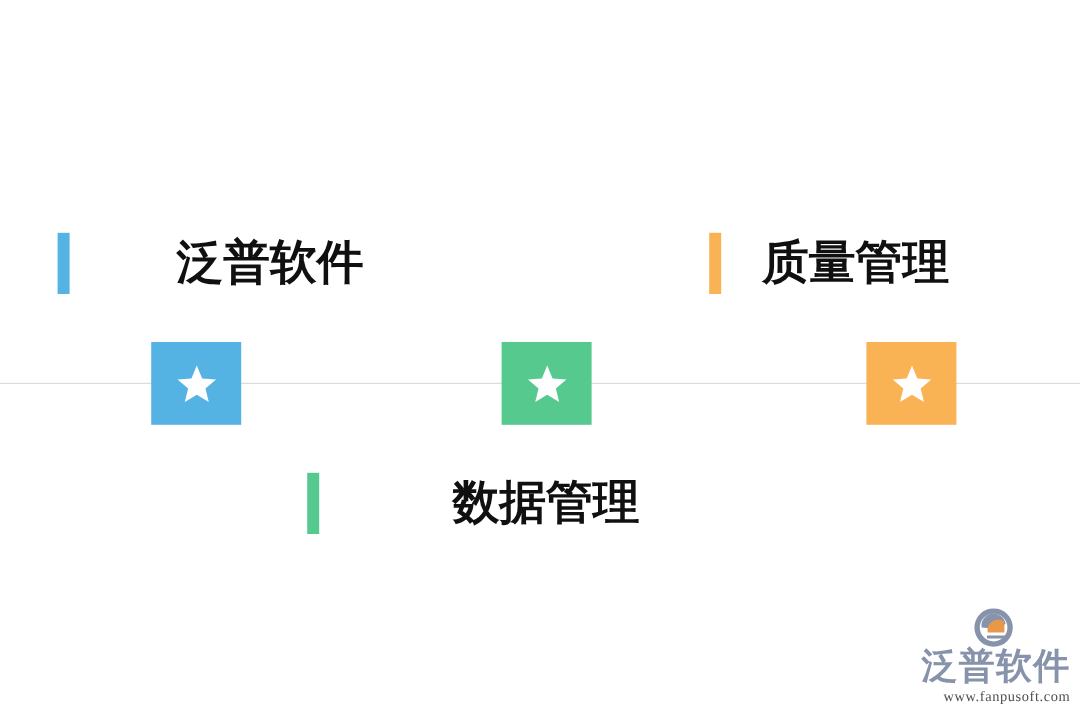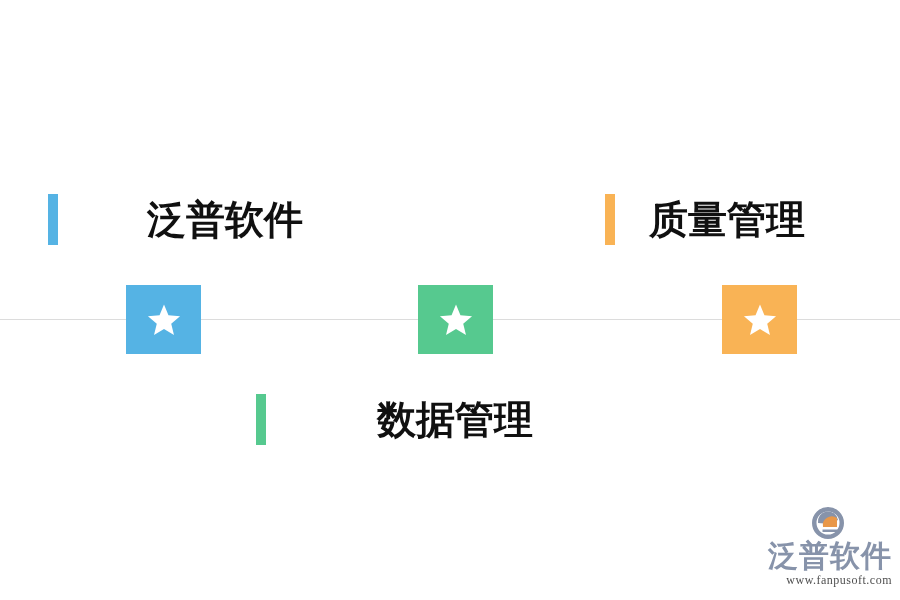--- a/index.html
+++ b/index.html
@@ -66,21 +66,21 @@
     color: #101010;
     line-height: 1;
     white-space: nowrap;
     font-family: "Liberation Sans", "DejaVu Sans", sans-serif;
   }
 
   .label-cost       { left: 48px;  top: 194px; }
   .label-cost .accent-bar   { background: #55b3e4; }
   .label-cost .label-text   { margin-left: 89px; }
 
-  .label-quality    { left: 605px; top: 194px; justify-content: center; }
+  .label-quality    { left: 591px; top: 194px; justify-content: center; }
   .label-quality .accent-bar { background: #f9b355; }
   .label-quality .label-text { margin-left: 34px; }
 
   .label-data       { left: 256px; top: 394px; }
   .label-data .accent-bar   { background: #56c98f; }
   .label-data .label-text   { margin-left: 111px; }
 
   
   .watermark {
     position: absolute;

